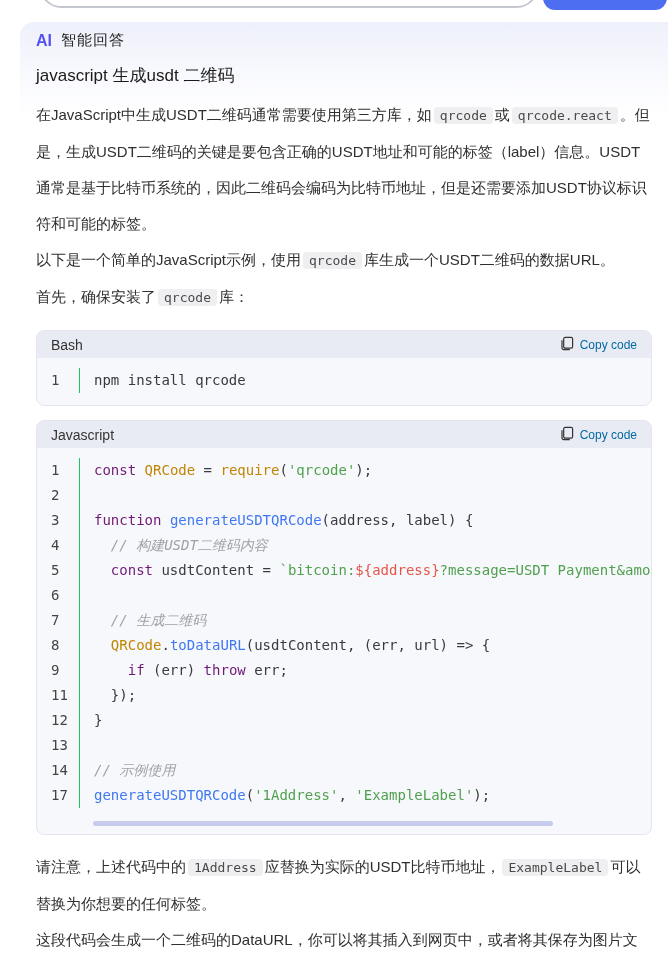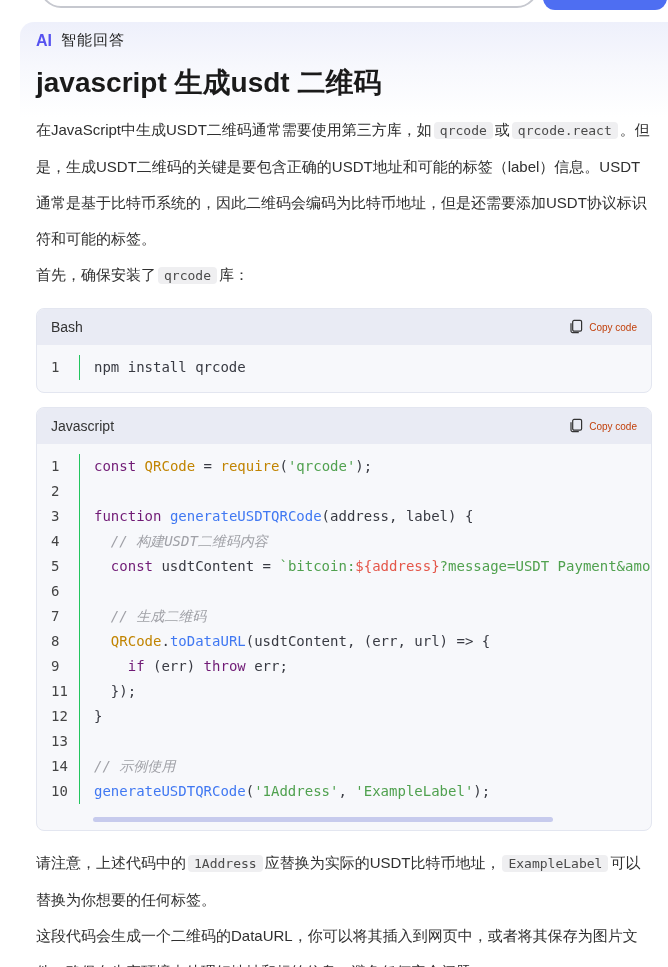--- a/index.html
+++ b/index.html
@@ -16,36 +16,36 @@
   
   .card { position:relative; margin-left:20px; width:648px; margin-top:10px;
     background:linear-gradient(180deg,#eef0fb 0%, #f7f8fd 45px, #ffffff 95px);
     border-radius:14px 0 0 0; padding:4px 16px 0 16px; }
 
   .badge { display:flex; align-items:flex-end; gap:9px; height:24px; }
   .ai-logo { font-weight:800; font-size:16px; color:#5652f0; letter-spacing:0px;
     transform:scaleY(1.05); }
   .badge-label { font-weight:400; font-size:15px; color:#1f1f1f; letter-spacing:1px; }
 
-  .page-title { margin-top:14px; font-size:28px; font-weight:700; color:#1a1a1a; }
+  .page-title { margin-top:14px; font-size:17px; font-weight:400; color:#1a1a1a; }
 
   .paras { margin-top:10px; }
   .para { font-size:15px; line-height:36px; color:#2f2f2f; word-break:break-all; }
   .inline-code { background:#efeff1; border-radius:4px; padding:1px 6px;
     font-family:"DejaVu Sans Mono","Liberation Mono",monospace; font-size:13px;
     color:#4a4a4a; margin:0 2px; }
 
   
   .code-block { border:1px solid #e3e6f0; border-radius:8px; overflow:hidden;
     margin-top:14px; background:#f7f8fb; }
   .code-header { display:flex; justify-content:space-between; align-items:center;
-    background:#e9ebf4; height:36px; padding:0 14px; }
+    background:#e9ebf4; height:27px; padding:0 14px; }
   .code-lang { font-size:14px; color:#333; }
   .copy-btn { display:flex; align-items:center; gap:6px; background:none; border:none;
-    font-size:10px; color:#c2410c; cursor:pointer; font-family:inherit; }
+    font-size:12px; color:#0369a1; cursor:pointer; font-family:inherit; }
   .code-body { position:relative; padding:10px 0 26px 0; }
   .code-line { display:flex; min-height:25px; line-height:25px;
     font-family:"DejaVu Sans Mono","Liberation Mono",monospace; font-size:14px; }
   .ln { flex:0 0 42px; padding-left:14px; color:#444; }
   .lc { flex:1; border-left:1px solid #22c55e; padding-left:14px; white-space:pre;
     overflow:hidden; color:#383a42; }
   .code-body.no-pad { padding-bottom:12px; }
 
   .tk-kw { color:#701a75; }
   .tk-fn { color:#4078f2; }
@@ -73,20 +73,21 @@
 
   <div class="badge">
     <span class="ai-logo">AI</span>
     <span class="badge-label">智能回答</span>
   </div>
 
   <h1 class="page-title">javascript 生成usdt 二维码</h1>
 
   <div class="paras" id="paras-top">
       <p class="para"><span>在JavaScript中生成USDT二维码通常需要使用第三方库，如</span><code class="inline-code">qrcode</code><span>或</span><code class="inline-code">qrcode.react</code><span>。但是，生成USDT二维码的关键是要包含正确的USDT地址和可能的标签（label）信息。USDT通常是基于比特币系统的，因此二维码会编码为比特币地址，但是还需要添加USDT协议标识符和可能的标签。</span></p>
+      <p class="para"><span>以下是一个简单的JavaScript示例，使用</span><code class="inline-code">qrcode</code><span>库生成一个USDT二维码的数据URL。</span></p>
       <p class="para"><span>首先，确保安装了</span><code class="inline-code">qrcode</code><span>库：</span></p>
     </div>
 
   <div class="code-block">
     <div class="code-header">
       <span class="code-lang">Bash</span>
       <button class="copy-btn">
         <span>
           <svg width="15" height="15" viewBox="0 0 16 16">
             <rect x="5" y="1.5" width="9.5" height="11.5" rx="1.5" fill="none" stroke="#333" stroke-width="1.3"></rect>
@@ -165,21 +166,21 @@
         </div>
         <div class="code-line">
           <span class="ln">13</span>
           <span class="lc"></span>
         </div>
         <div class="code-line">
           <span class="ln">14</span>
           <span class="lc"><span class="tk-cm">// 示例使用</span></span>
         </div>
         <div class="code-line">
-          <span class="ln">10</span>
+          <span class="ln">17</span>
           <span class="lc"><span class="tk-fn">generateUSDTQRCode</span><span class="tk-pl">(</span><span class="tk-str">'1Address'</span><span class="tk-pl">, </span><span class="tk-str">'ExampleLabel'</span><span class="tk-pl">);</span></span>
         </div>
         <div class="hscroll-thumb"></div>
       </div>
   </div>
 
   <div class="paras bottom-paras" id="paras-bottom">
       <p class="para"><span>请注意，上述代码中的</span><code class="inline-code">1Address</code><span>应替换为实际的USDT比特币地址，</span><code class="inline-code">ExampleLabel</code><span>可以替换为你想要的任何标签。</span></p>
       <p class="para"><span>这段代码会生成一个二维码的DataURL，你可以将其插入到网页中，或者将其保存为图片文件。确保在生产环境中处理好地址和标签信息，避免任何安全问题。</span></p>
     </div>

